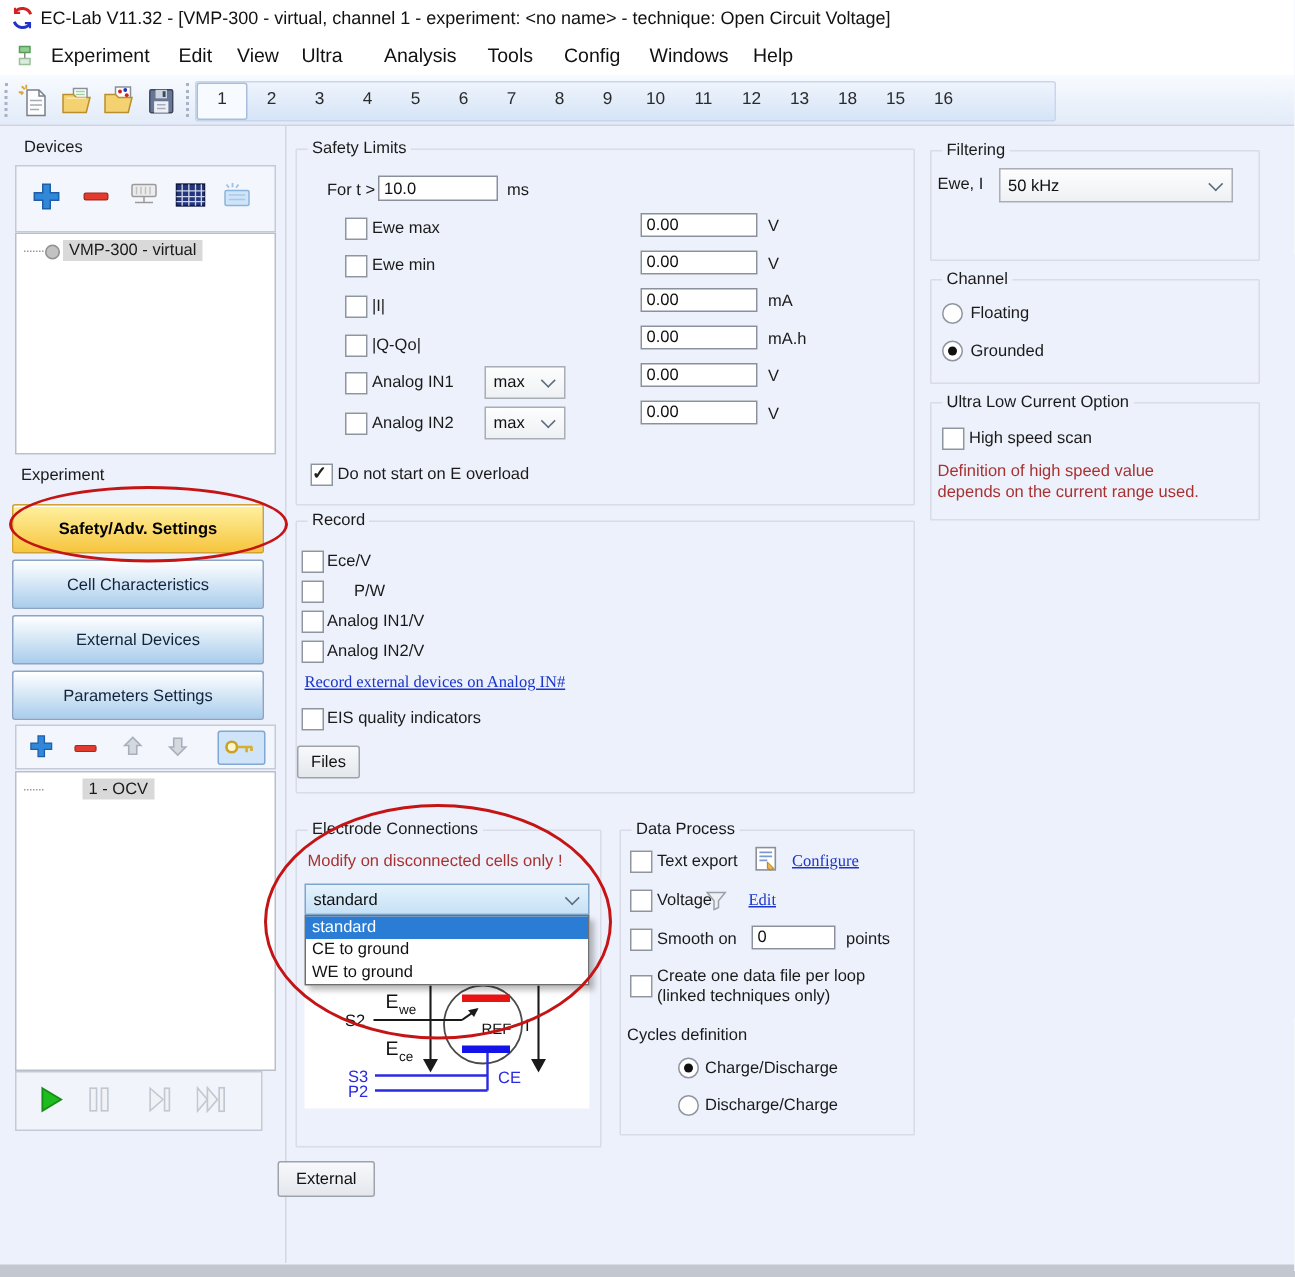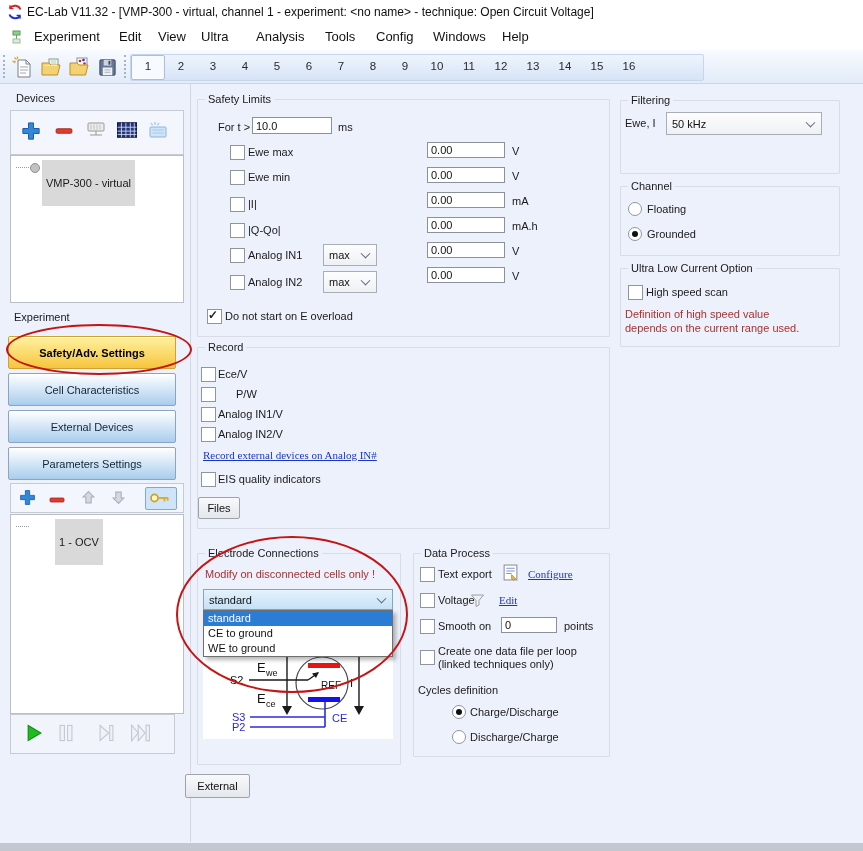--- a/index.html
+++ b/index.html
@@ -32,21 +32,21 @@
   .btn{position:absolute;background:linear-gradient(#f8f9fb,#e4e7ec);border:1px solid #9ea3ab;border-radius:2px;text-align:center;font-size:11px;color:#111;}
   .combo{position:absolute;border:1px solid #a9adb5;background:linear-gradient(#fdfdfd,#eef1f4);font-size:11px;color:#111;}
   .combo .val{position:absolute;left:5px;top:50%;transform:translateY(-50%);white-space:nowrap;}
   .chev{position:absolute;right:7px;top:50%;width:6px;height:6px;border-right:1.6px solid #5a6a7e;border-bottom:1.6px solid #5a6a7e;transform:translateY(-70%) rotate(45deg);}
 
   
   .panelbox{position:absolute;background:#f3f6fc;border:1px solid #c4cad6;}
   .treebox{position:absolute;background:#ffffff;border:1px solid #b9bfca;}
   .tree-dots{position:absolute;border-top:1px dotted #9a9a9a;width:13px;}
   .tree-bullet{position:absolute;width:8px;height:8px;border-radius:50%;background:#c2c2c2;border:1px solid #8f8f8f;}
-  .tree-label{position:absolute;background:#d9d9d9;padding:17px 4px;white-space:nowrap;}
+  .tree-label{position:absolute;background:#d9d9d9;padding:1px 4px;white-space:nowrap;}
   .navbtn{position:absolute;left:8px;width:166px;height:31px;border:1px solid #8ba3c4;border-radius:2px;background:linear-gradient(#ffffff,#a9cdec);display:flex;align-items:center;justify-content:center;font-size:11px;color:#10253c;box-shadow:inset 0 1px 0 #fff;}
   .navbtn.active{background:linear-gradient(#fff1a0,#f6c53e);border-color:#cfa233;color:#000;font-weight:bold;}
 
   
   .ddlist{position:absolute;background:#fff;border:1px solid #6f6f6f;box-shadow:3px 3px 4px rgba(0,0,0,.28);}
   .dditem{height:15px;line-height:15px;padding-left:4px;font-size:11px;color:#111;}
   .dditem.sel{background:#2a7cd4;color:#fff;}
 
   .warn-red{color:#a83232;}
   .annot{position:absolute;border:2px solid #c41414;border-radius:50%;pointer-events:none;}
@@ -129,21 +129,21 @@
       <span class="ch">4</span>
       <span class="ch">5</span>
       <span class="ch">6</span>
       <span class="ch">7</span>
       <span class="ch">8</span>
       <span class="ch">9</span>
       <span class="ch">10</span>
       <span class="ch">11</span>
       <span class="ch">12</span>
       <span class="ch">13</span>
-      <span class="ch">14</span>
+      <span class="ch">18</span>
       <span class="ch">15</span>
       <span class="ch">16</span>
     </div>
   </div>
 
   <div class="divider-v" style="left:190px;top:84px;height:758px"></div>
 
   <span class="lbl" style="left:16px;top:92px">Devices</span>
 
   <div class="panelbox" style="left:10px;top:110px;width:172px;height:43px">

